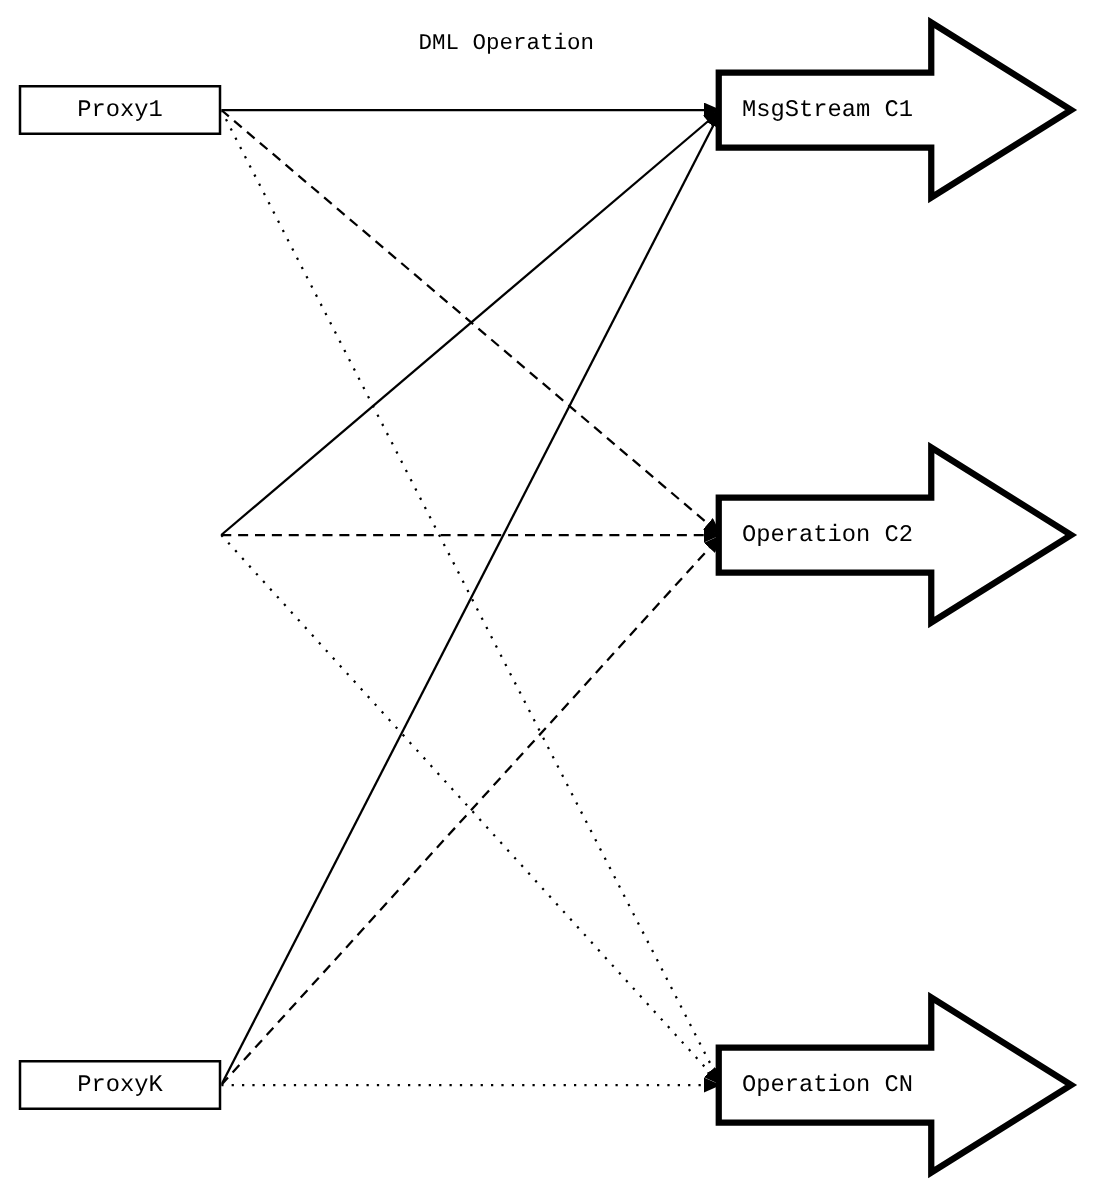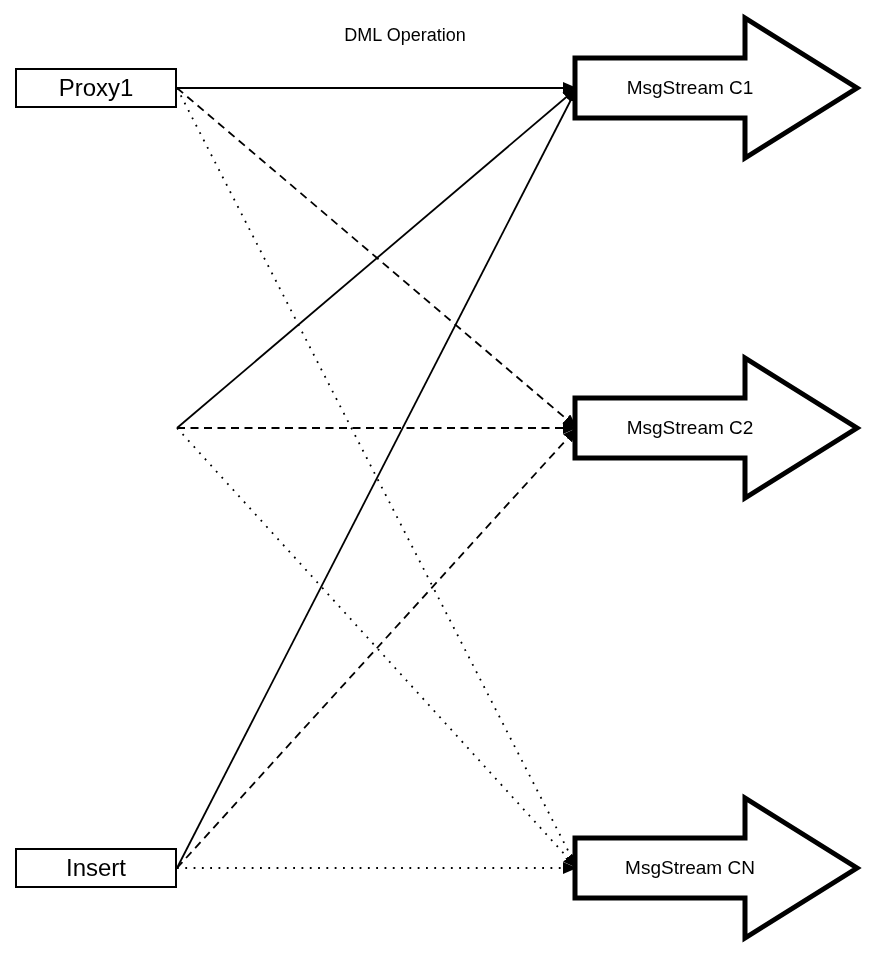--- a/index.html
+++ b/index.html
@@ -1,50 +1,50 @@
 <!DOCTYPE html>
 <html><head>
 <meta charset="utf-8">
 <style>
   html,body{margin:0;padding:0;background:#ffffff;}
   .canvas{
     position:relative;
     width:875px;height:956px;
     background:#ffffff;
-    font-family:Liberation Sans, sans-serif;
+    font-family:Liberation Mono, monospace;
     color:#000;
     overflow:hidden;
   }
   #edge-layer{position:absolute;left:0;top:0;width:875px;height:956px;}
   .edge{fill:none;stroke:#000;stroke-width:1.8px;}
   .edge.dashed{stroke-dasharray:8 5.5;}
   .edge.dotted{stroke-dasharray:1.8 6.5;}
   .title-label{
     position:absolute;left:295px;top:24px;width:220px;
     text-align:center;font-size:18px;line-height:23px;
   }
   .proxy-box{
     position:absolute;left:15px;width:158px;height:36px;
     border:2px solid #000;background:#fff;
     display:flex;align-items:center;justify-content:center;
-    font-size:24px;
+    font-size:19px;
   }
   .proxy-box.p1{top:68px}
   .proxy-box.p2{top:408px}
   .proxy-box.pk{top:848px}
   .stream{position:absolute;left:570px;width:292px;height:150px;}
   .stream.s1{top:13px}
   .stream.s2{top:353px}
   .stream.sn{top:793px}
   .stream svg{position:absolute;left:0;top:0;width:292px;height:150px;}
   .block-arrow{fill:#ffffff;stroke:#000;stroke-width:5px;stroke-linejoin:miter;}
   .stream-label{
     position:absolute;left:8px;top:45px;width:168px;height:60px;
     display:flex;align-items:center;justify-content:center;
-    font-size:19px;white-space:nowrap;padding-left:28px;
+    font-size:19px;white-space:nowrap;
   }
 </style>
 </head>
 <body>
 
 <div class="canvas">
 
   <svg id="edge-layer">
     <defs>
       <marker id="arrowhead" markerUnits="userSpaceOnUse" markerWidth="14" markerHeight="12" refX="14" refY="6" orient="auto">
@@ -64,37 +64,37 @@
     </svg>
 
   <div class="title-label">
     <div>DML Operation</div>
   </div>
 
   <div class="proxy-box p1">
     <span>Proxy1</span>
   </div>
   <div class="proxy-box pk">
-    <span>Insert</span>
+    <span>ProxyK</span>
   </div>
 
   <div class="stream s1">
     <svg viewBox="0 0 292 150">
       <polygon class="block-arrow" points="5,45 175,45 175,5 287,75 175,145 175,105 5,105"></polygon>
     </svg>
     <span class="stream-label">MsgStream C1</span>
   </div>
 
   <div class="stream s2">
     <svg viewBox="0 0 292 150">
       <polygon class="block-arrow" points="5,45 175,45 175,5 287,75 175,145 175,105 5,105"></polygon>
     </svg>
-    <span class="stream-label">MsgStream C2</span>
+    <span class="stream-label">Operation C2</span>
   </div>
 
   <div class="stream sn">
     <svg viewBox="0 0 292 150">
       <polygon class="block-arrow" points="5,45 175,45 175,5 287,75 175,145 175,105 5,105"></polygon>
     </svg>
-    <span class="stream-label">MsgStream CN</span>
+    <span class="stream-label">Operation CN</span>
   </div>
 
 </div>
 
 </body></html>

